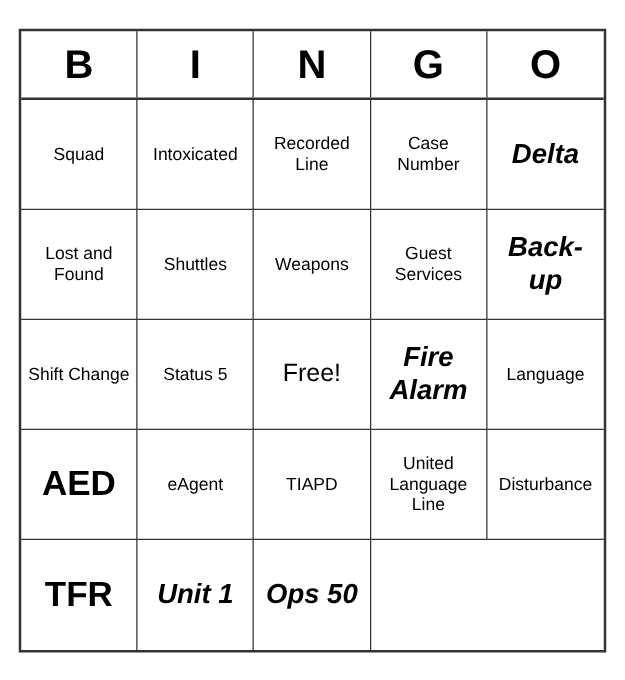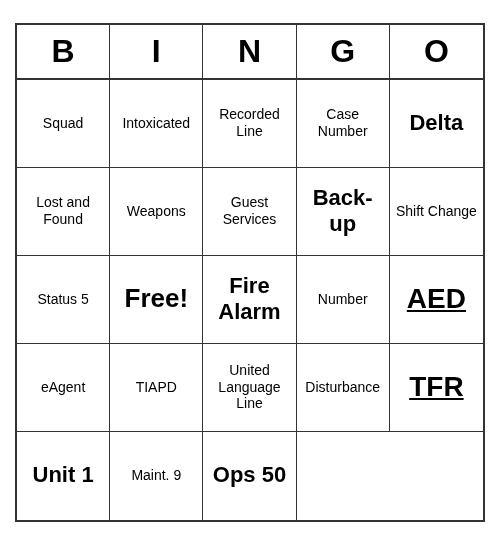--- a/index.html
+++ b/index.html
@@ -63,33 +63,33 @@
     .bingo-cell:nth-child(5n) {
       border-right: none;
     }
 
     .bingo-cell:nth-child(n+21) {
       border-bottom: none;
       justify-content: center;
     }
 
     .bingo-cell.free {
-      font-size: 26px;
-      font-weight: bold;
+      font-size: 20px;
+      font-weight: normal;
     }
 
     .bingo-cell.large-text {
       font-size: 22px;
       font-weight: bold;
+      font-style: italic;
     }
 
     .bingo-cell.xl-text {
       font-size: 28px;
       font-weight: bold;
-      text-decoration: underline;
     }
   </style>
 </head>
 <body>
 
 <div class="bingo-card">
   <div class="bingo-header">
   <div class="bingo-header-cell">B</div>
       <div class="bingo-header-cell">I</div>
       <div class="bingo-header-cell">N</div>
@@ -109,20 +109,23 @@
       <div class="bingo-cell">
         <span>Case Number</span>
       </div>
       <div class="bingo-cell large-text">
         <span>Delta</span>
       </div>
       <div class="bingo-cell">
         <span>Lost and Found</span>
       </div>
       <div class="bingo-cell">
+        <span>Shuttles</span>
+      </div>
+      <div class="bingo-cell">
         <span>Weapons</span>
       </div>
       <div class="bingo-cell">
         <span>Guest Services</span>
       </div>
       <div class="bingo-cell large-text">
         <span>Back-up</span>
       </div>
       <div class="bingo-cell">
         <span>Shift Change</span>
@@ -130,21 +133,21 @@
       <div class="bingo-cell">
         <span>Status 5</span>
       </div>
       <div class="bingo-cell free">
         <span>Free!</span>
       </div>
       <div class="bingo-cell large-text">
         <span>Fire Alarm</span>
       </div>
       <div class="bingo-cell">
-        <span>Number</span>
+        <span>Language</span>
       </div>
       <div class="bingo-cell xl-text">
         <span>AED</span>
       </div>
       <div class="bingo-cell">
         <span>eAgent</span>
       </div>
       <div class="bingo-cell">
         <span>TIAPD</span>
       </div>
@@ -153,20 +156,17 @@
       </div>
       <div class="bingo-cell">
         <span>Disturbance</span>
       </div>
       <div class="bingo-cell xl-text">
         <span>TFR</span>
       </div>
       <div class="bingo-cell large-text">
         <span>Unit 1</span>
       </div>
-      <div class="bingo-cell">
-        <span>Maint. 9</span>
-      </div>
       <div class="bingo-cell large-text">
         <span>Ops 50</span>
       </div>
     </div>
 </div>
 
 </body></html>

